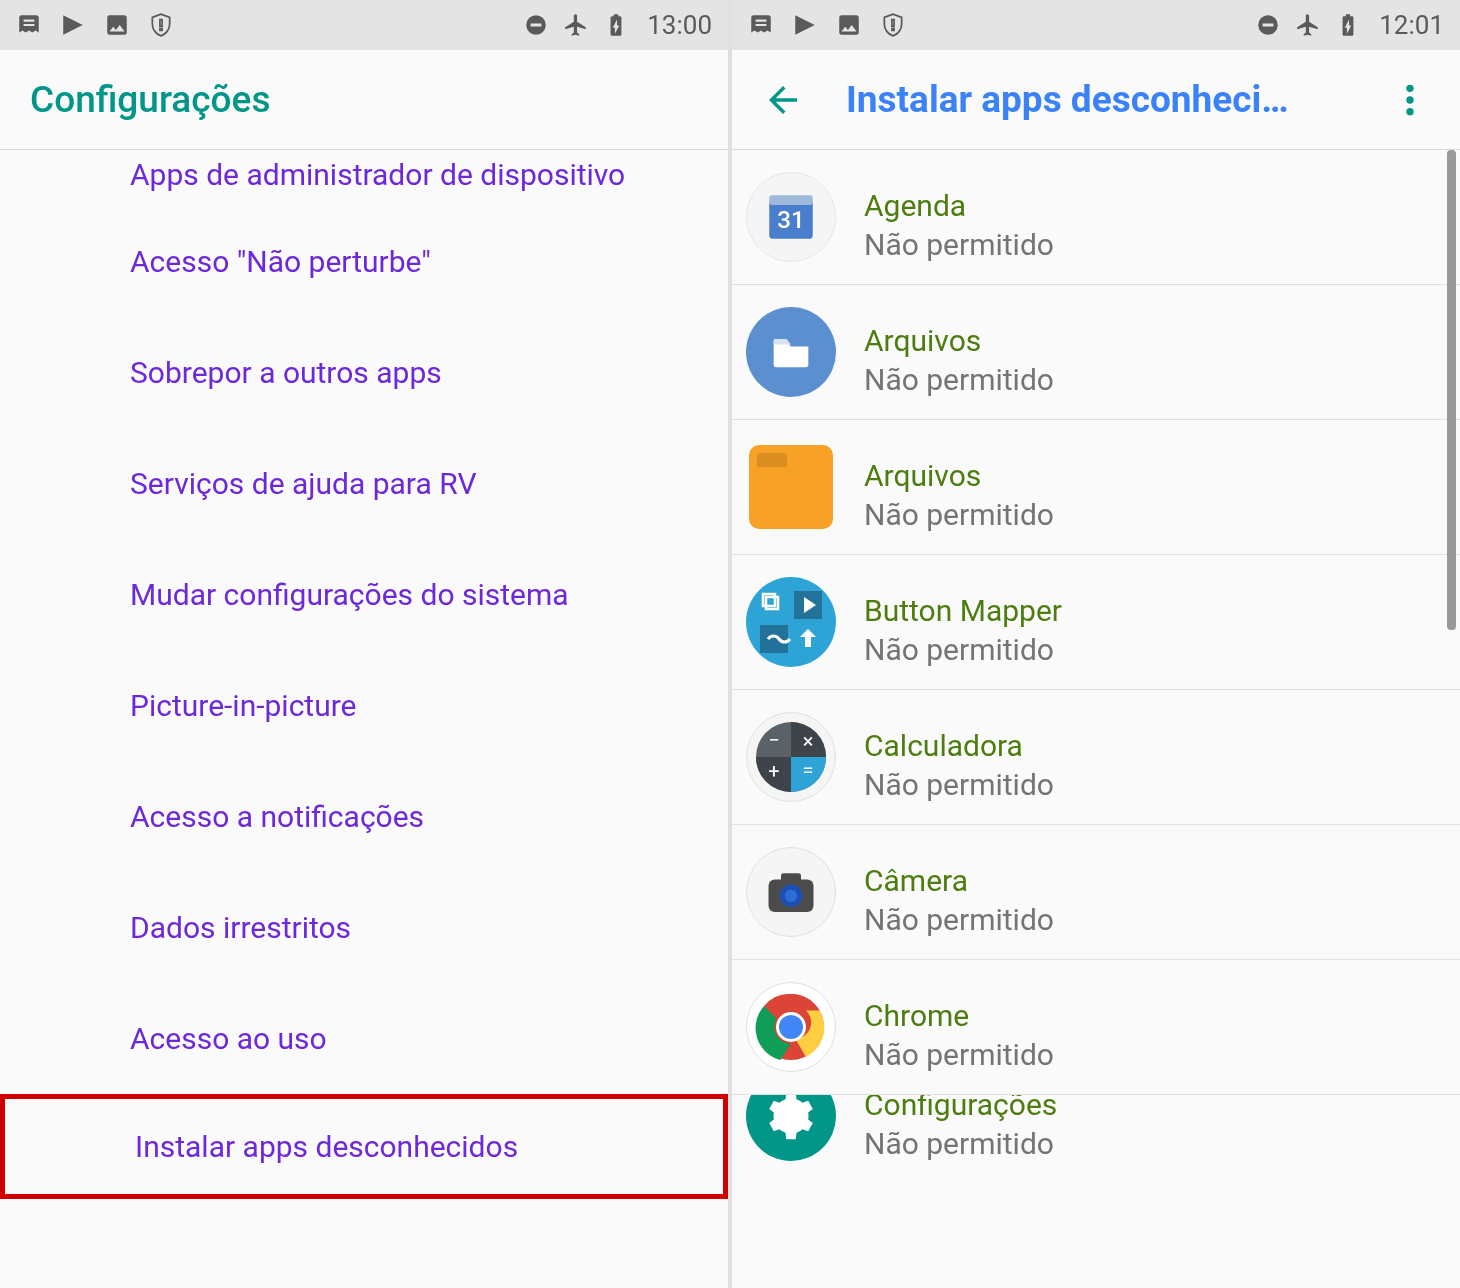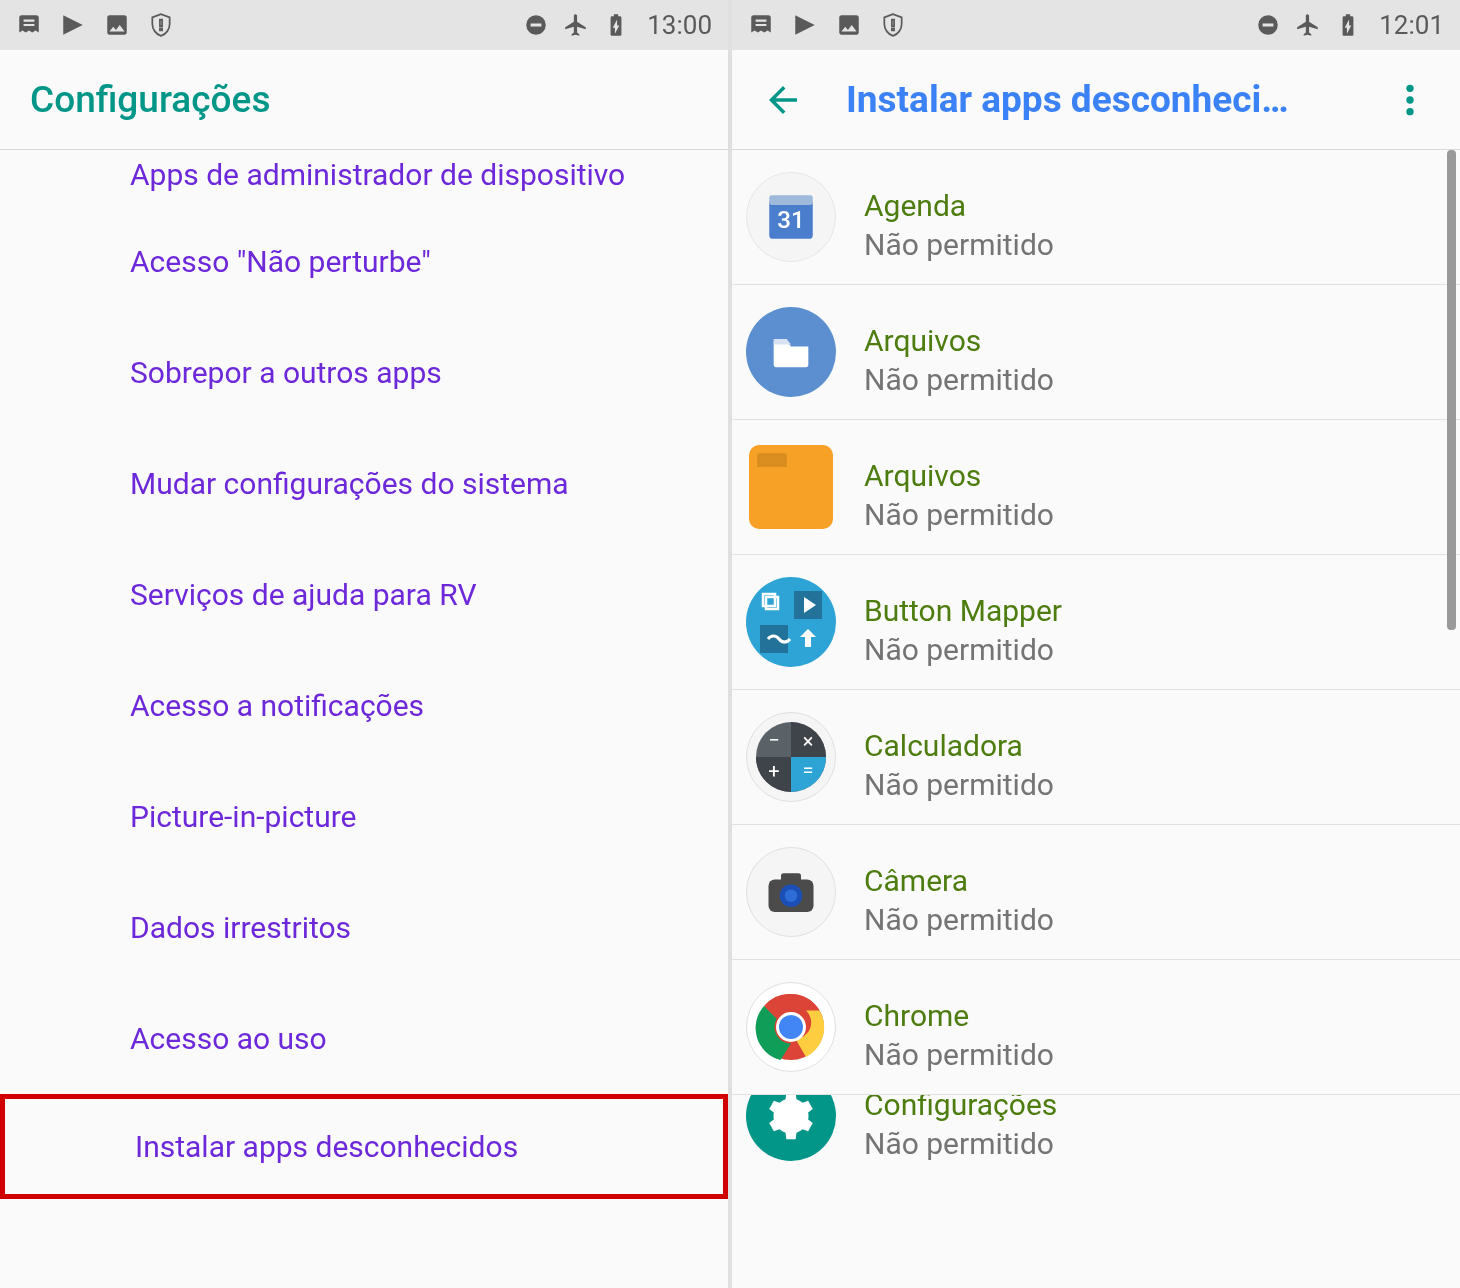--- a/index.html
+++ b/index.html
@@ -71,24 +71,24 @@
   </div>
   <div class="app-bar">
     <span class="app-bar-title">Configurações</span>
   </div>
   <div class="content">
     <div class="settings-item cut">
         <span>Apps de administrador de dispositivo</span>
       </div>
     <div class="settings-item">Acesso "Não perturbe"</div>
     <div class="settings-item">Sobrepor a outros apps</div>
+    <div class="settings-item">Serviços de ajuda para RV</div>
     <div class="settings-item">Mudar configurações do sistema</div>
-    <div class="settings-item">Serviços de ajuda para RV</div>
+    <div class="settings-item">Picture-in-picture</div>
     <div class="settings-item">Acesso a notificações</div>
-    <div class="settings-item">Picture-in-picture</div>
     <div class="settings-item">Dados irrestritos</div>
     <div class="settings-item">Acesso ao uso</div>
     <div class="highlight-box">
       <div class="settings-item" style="padding-top:30px;padding-bottom:30px">Instalar apps desconhecidos</div>
     </div>
   </div>
 </div>
 
 <div class="screen">
   <div class="status-bar">

